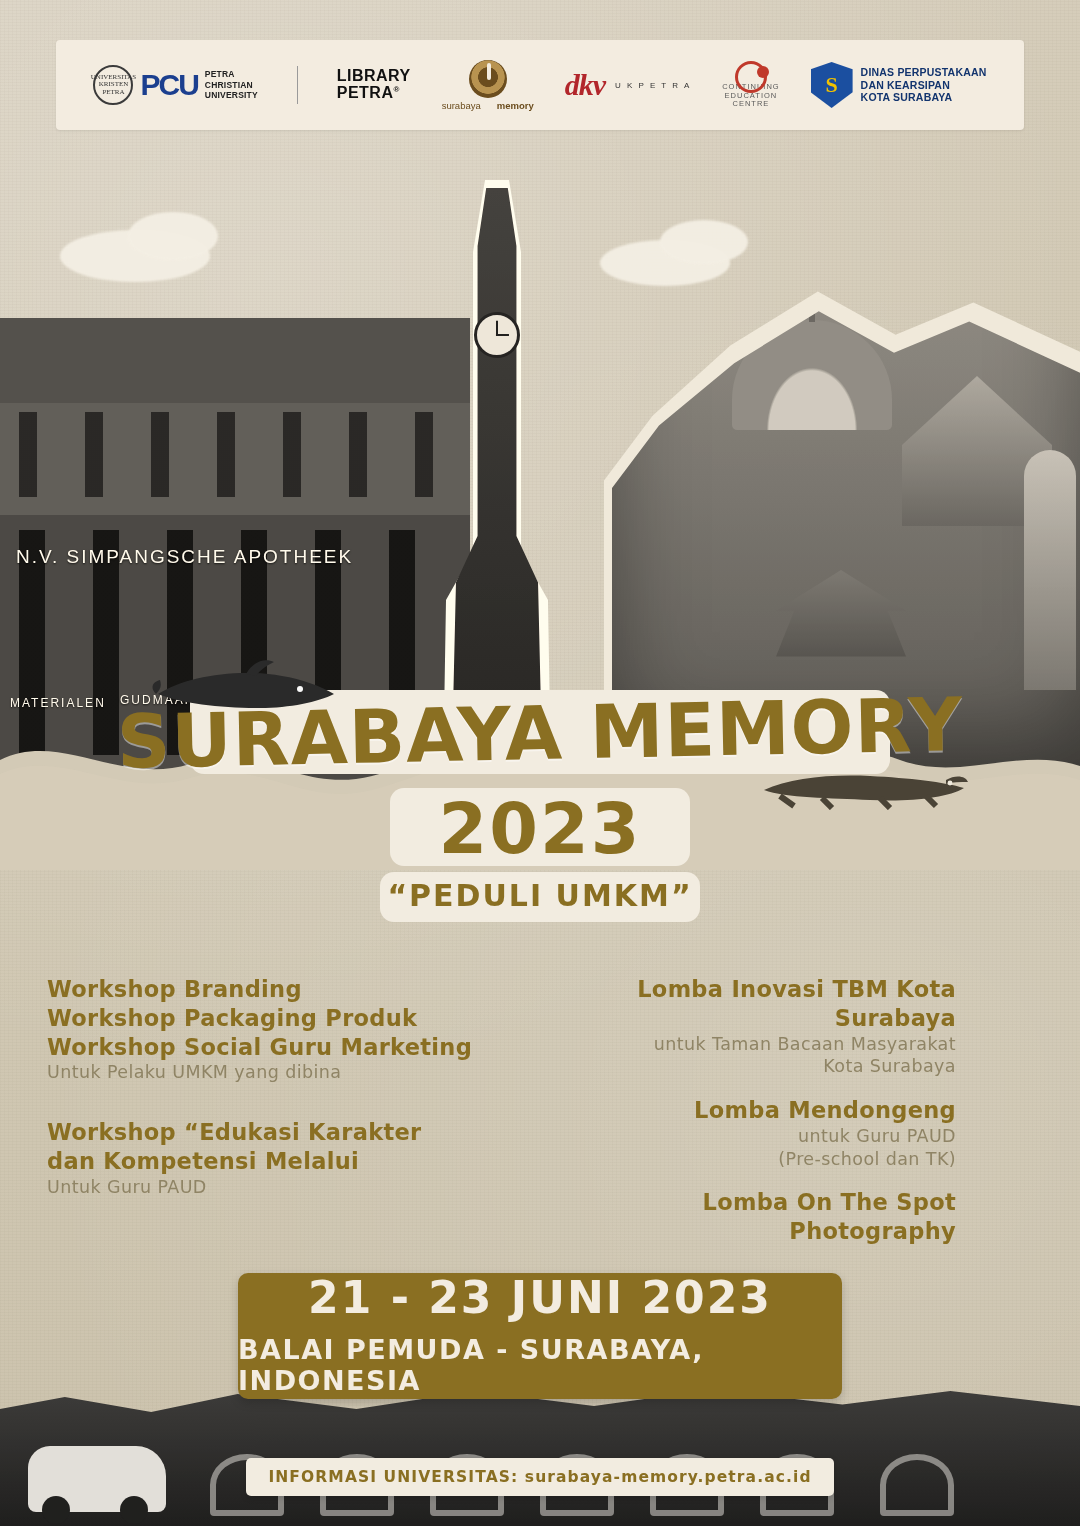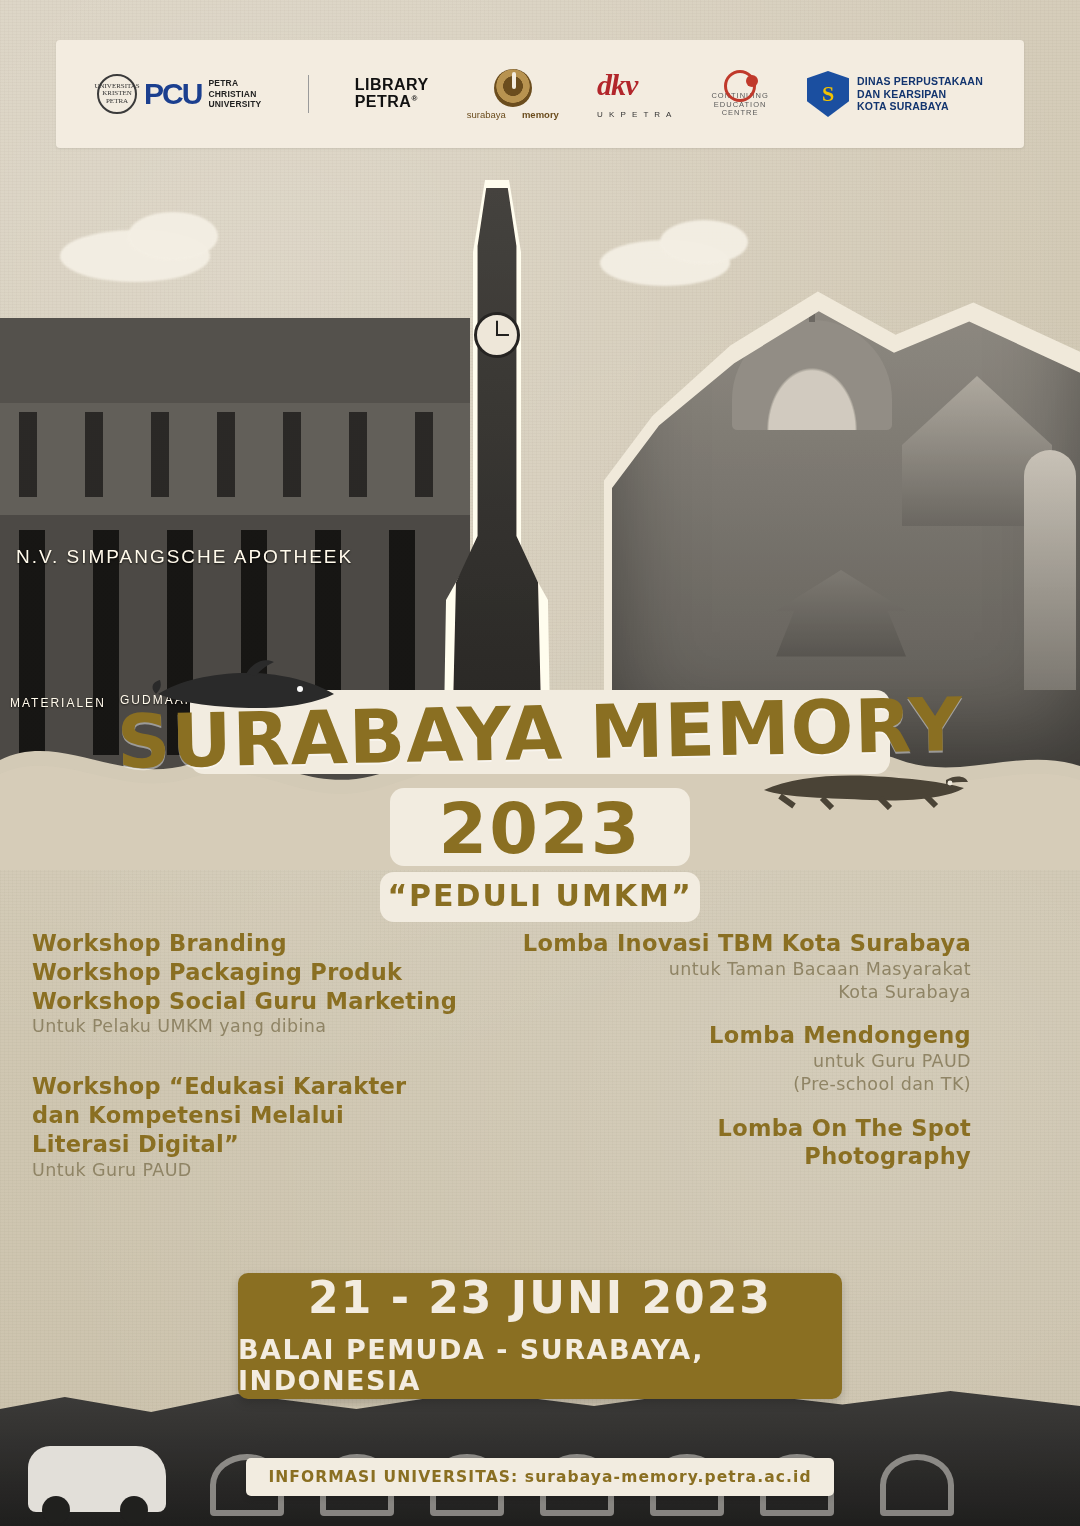--- a/index.html
+++ b/index.html
@@ -25,21 +25,21 @@
       repeating-linear-gradient(0deg, rgba(120,105,80,0.035) 0px, rgba(120,105,80,0.035) 1px, rgba(0,0,0,0) 1px, rgba(0,0,0,0) 3px),
       repeating-linear-gradient(90deg, rgba(120,105,80,0.03) 0px, rgba(120,105,80,0.03) 1px, rgba(0,0,0,0) 1px, rgba(0,0,0,0) 4px);
     pointer-events: none;
     mix-blend-mode: multiply;
     opacity: .8;
   }
 
   
   #logobar {
     position: absolute; left: 56px; top: 40px;
-    width: 968px; height: 108px;
+    width: 968px; height: 90px;
     background: #f3ece0;
     border-radius: 4px;
     display: flex; align-items: center; justify-content: space-around;
     padding: 16px 22px;
     box-shadow: 0 1px 3px rgba(0,0,0,0.08);
     z-index: 6;
   }
   .logo-cell { display: flex; align-items: center; gap: 7px; }
   .seal {
     width: 40px; height: 40px; border-radius: 50%;
@@ -69,21 +69,21 @@
     width: 38px; height: 38px; border-radius: 50%;
     background: radial-gradient(circle at 50% 45%, #6b4d1e 0 34%, #b89350 36% 58%, #6b4d1e 60% 100%);
     position: relative;
   }
   .sm-swirl::after {
     content: ""; position: absolute; left: 49%; top: 8%;
     width: 4px; height: 46%; background: #f3ece0; border-radius: 2px;
   }
   .sm-name { font-size: 9.5px; color: #6b4d1e; font-family: "Liberation Sans", sans-serif; }
   .sm-name b { color: #6b4d1e; margin-left: 16px; }
-  .dkv-logo { display: flex; flex-direction: column; gap: 10px; }
+  .dkv-logo { display: flex; flex-direction: row; align-items: center; gap: 10px; }
   .dkv-mark {
     font-family: "Liberation Serif", serif;
     font-size: 30px; color: #b2262b; font-weight: bold; font-style: italic; letter-spacing: -1px;
     line-height: 1;
   }
   .dkv-sub { font-size: 8px; letter-spacing: 2px; color: #333; font-family: "Liberation Sans", sans-serif; }
   .cec-logo { display: flex; flex-direction: column; align-items: center; }
   .cec-mark {
     width: 32px; height: 32px; border-radius: 50%;
     border: 3px solid #c0392b; position: relative;
@@ -267,22 +267,22 @@
   #shark {
     position: absolute; left: 150px; top: 18px; width: 190px; height: 60px; z-index: 3;
     filter: grayscale(100%) contrast(115%);
   }
   #croc {
     position: absolute; right: 110px; top: 108px; width: 210px; height: 62px; z-index: 3;
   }
 
   
   #programs {
-    position: absolute; left: 0; top: 929px; width: 1003px; z-index: 5;
-    display: flex; padding: 0 32px;
+    position: absolute; left: 0; top: 975px; width: 1003px; z-index: 5;
+    display: flex; padding: 0 47px;
   }
   .col { flex: 1; }
   .col.left { text-align: left; padding-right: 20px; }
   .col.right { text-align: right; padding-left: 20px; }
   .prog-head {
     font-family: "DejaVu Sans", sans-serif; font-weight: bold;
     font-size: 22.5px; color: #8a6f22; line-height: 1.28; letter-spacing: .3px;
   }
   .prog-sub {
     font-family: "DejaVu Sans", sans-serif;
@@ -474,21 +474,20 @@
           <div>Untuk Pelaku UMKM yang dibina</div>
         </div>
       </div>
 
       <div class="gap-lg"></div>
 
       <div>
         <div class="prog-head">
           <div>Workshop “Edukasi Karakter</div>
           <div>dan Kompetensi Melalui</div>
-          <div>Literasi Digital”</div>
         </div>
         <div class="prog-sub">
           <div>Untuk Guru PAUD</div>
         </div>
       </div>
     </div>
 
     <div class="col right">
       <div>
         <div class="prog-head">

